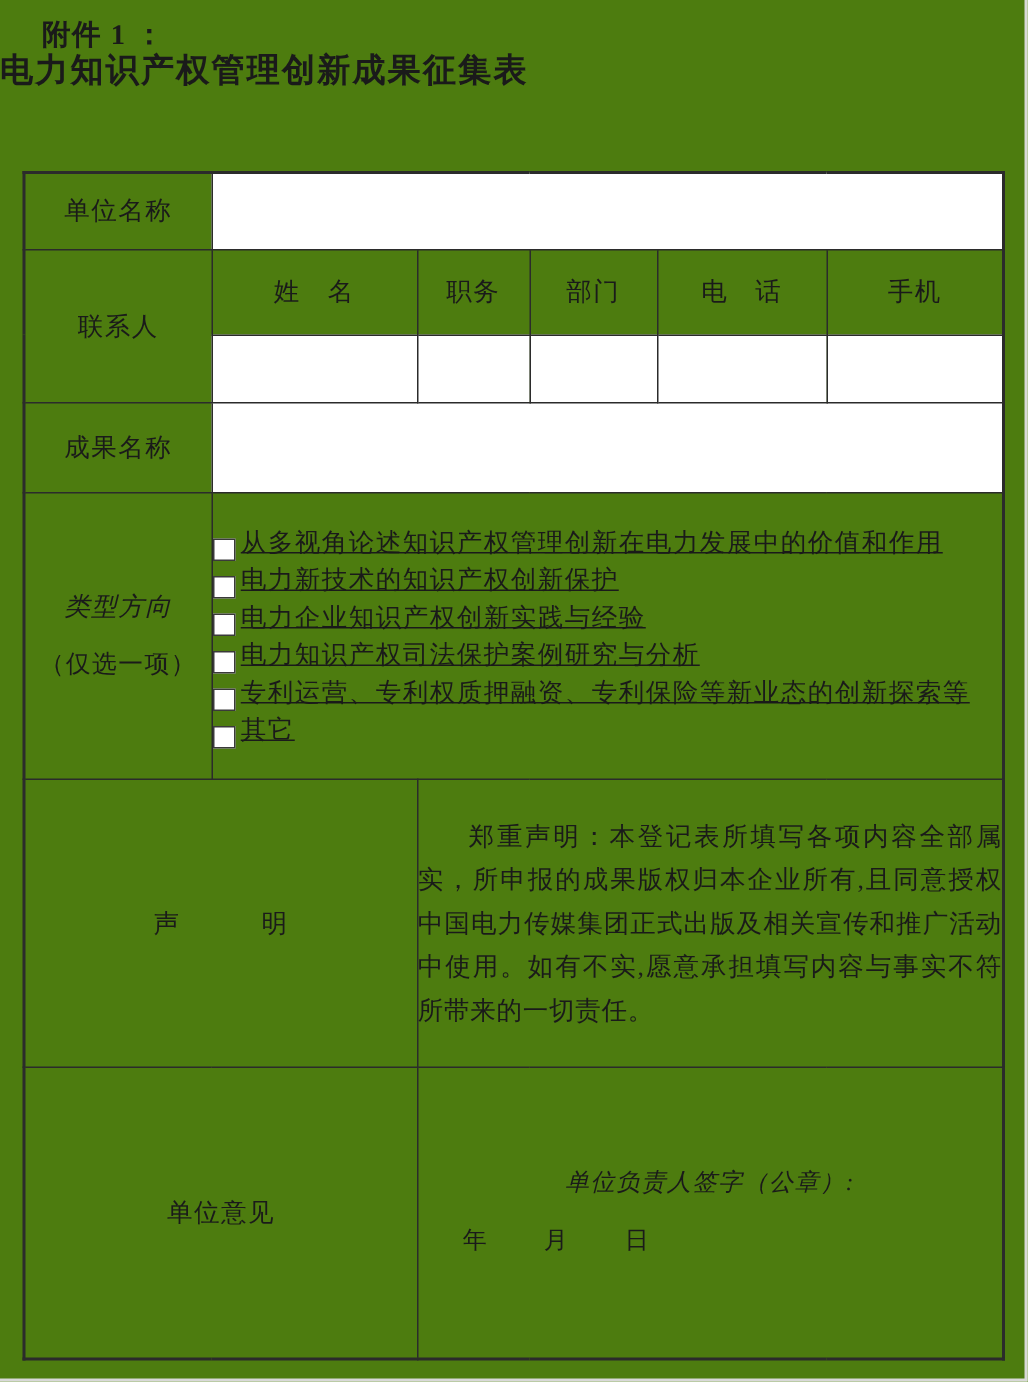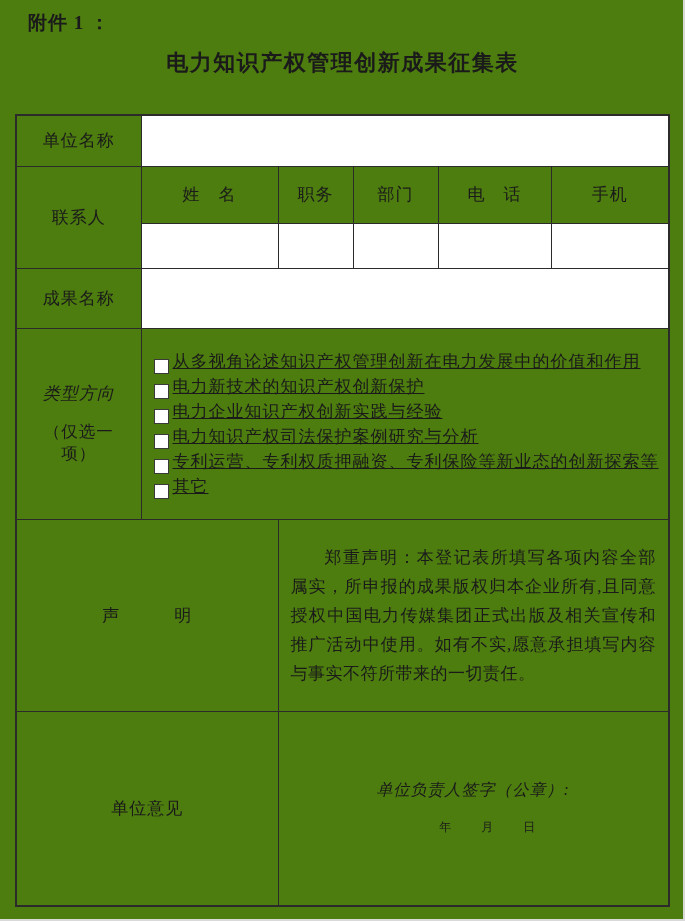--- a/index.html
+++ b/index.html
@@ -21,40 +21,39 @@
     position: absolute;
     left: 28px;
     top: 10px;
     font-size: 19px;
     font-weight: bold;
     letter-spacing: 1px;
   }
   .doc-title {
     position: absolute;
     left: 0;
-    top: 48px;
+    top: 32px;
     width: 685px;
     margin: 0;
-    text-align: center;
     font-size: 22px;
     font-weight: bold;
     letter-spacing: 1.5px;
   }
   table.form-table {
     position: absolute;
     left: 15px;
     top: 114px;
     width: 653px;
     border-collapse: collapse;
     table-layout: fixed;
     font-size: 17px;
   }
   table.form-table td {
     border: 1px solid #2b2b2b;
-    padding: 12px;
+    padding: 0;
     vertical-align: middle;
     margin-left: 16px;
   }
   table.form-table {
     border: 2px solid #2b2b2b;
   }
   td.label-cell {
     text-align: center;
     letter-spacing: 1px;
   }
@@ -106,22 +105,21 @@
     padding-bottom: 26px;
   }
   .sign-line {
     text-align: center;
     font-size: 16px;
     letter-spacing: 1px;
     margin-bottom: 18px;
     font-style: italic;
   }
   .date-line {
-    text-align: center;
-    font-size: 12px;
+    font-size: 16px;
     letter-spacing: 2px;
     padding-left: 30px;
   }
 </style>
 </head>
 <body>
 
 <div class="page">
 
   <div class="attachment-label">附件 1 ：</div>

